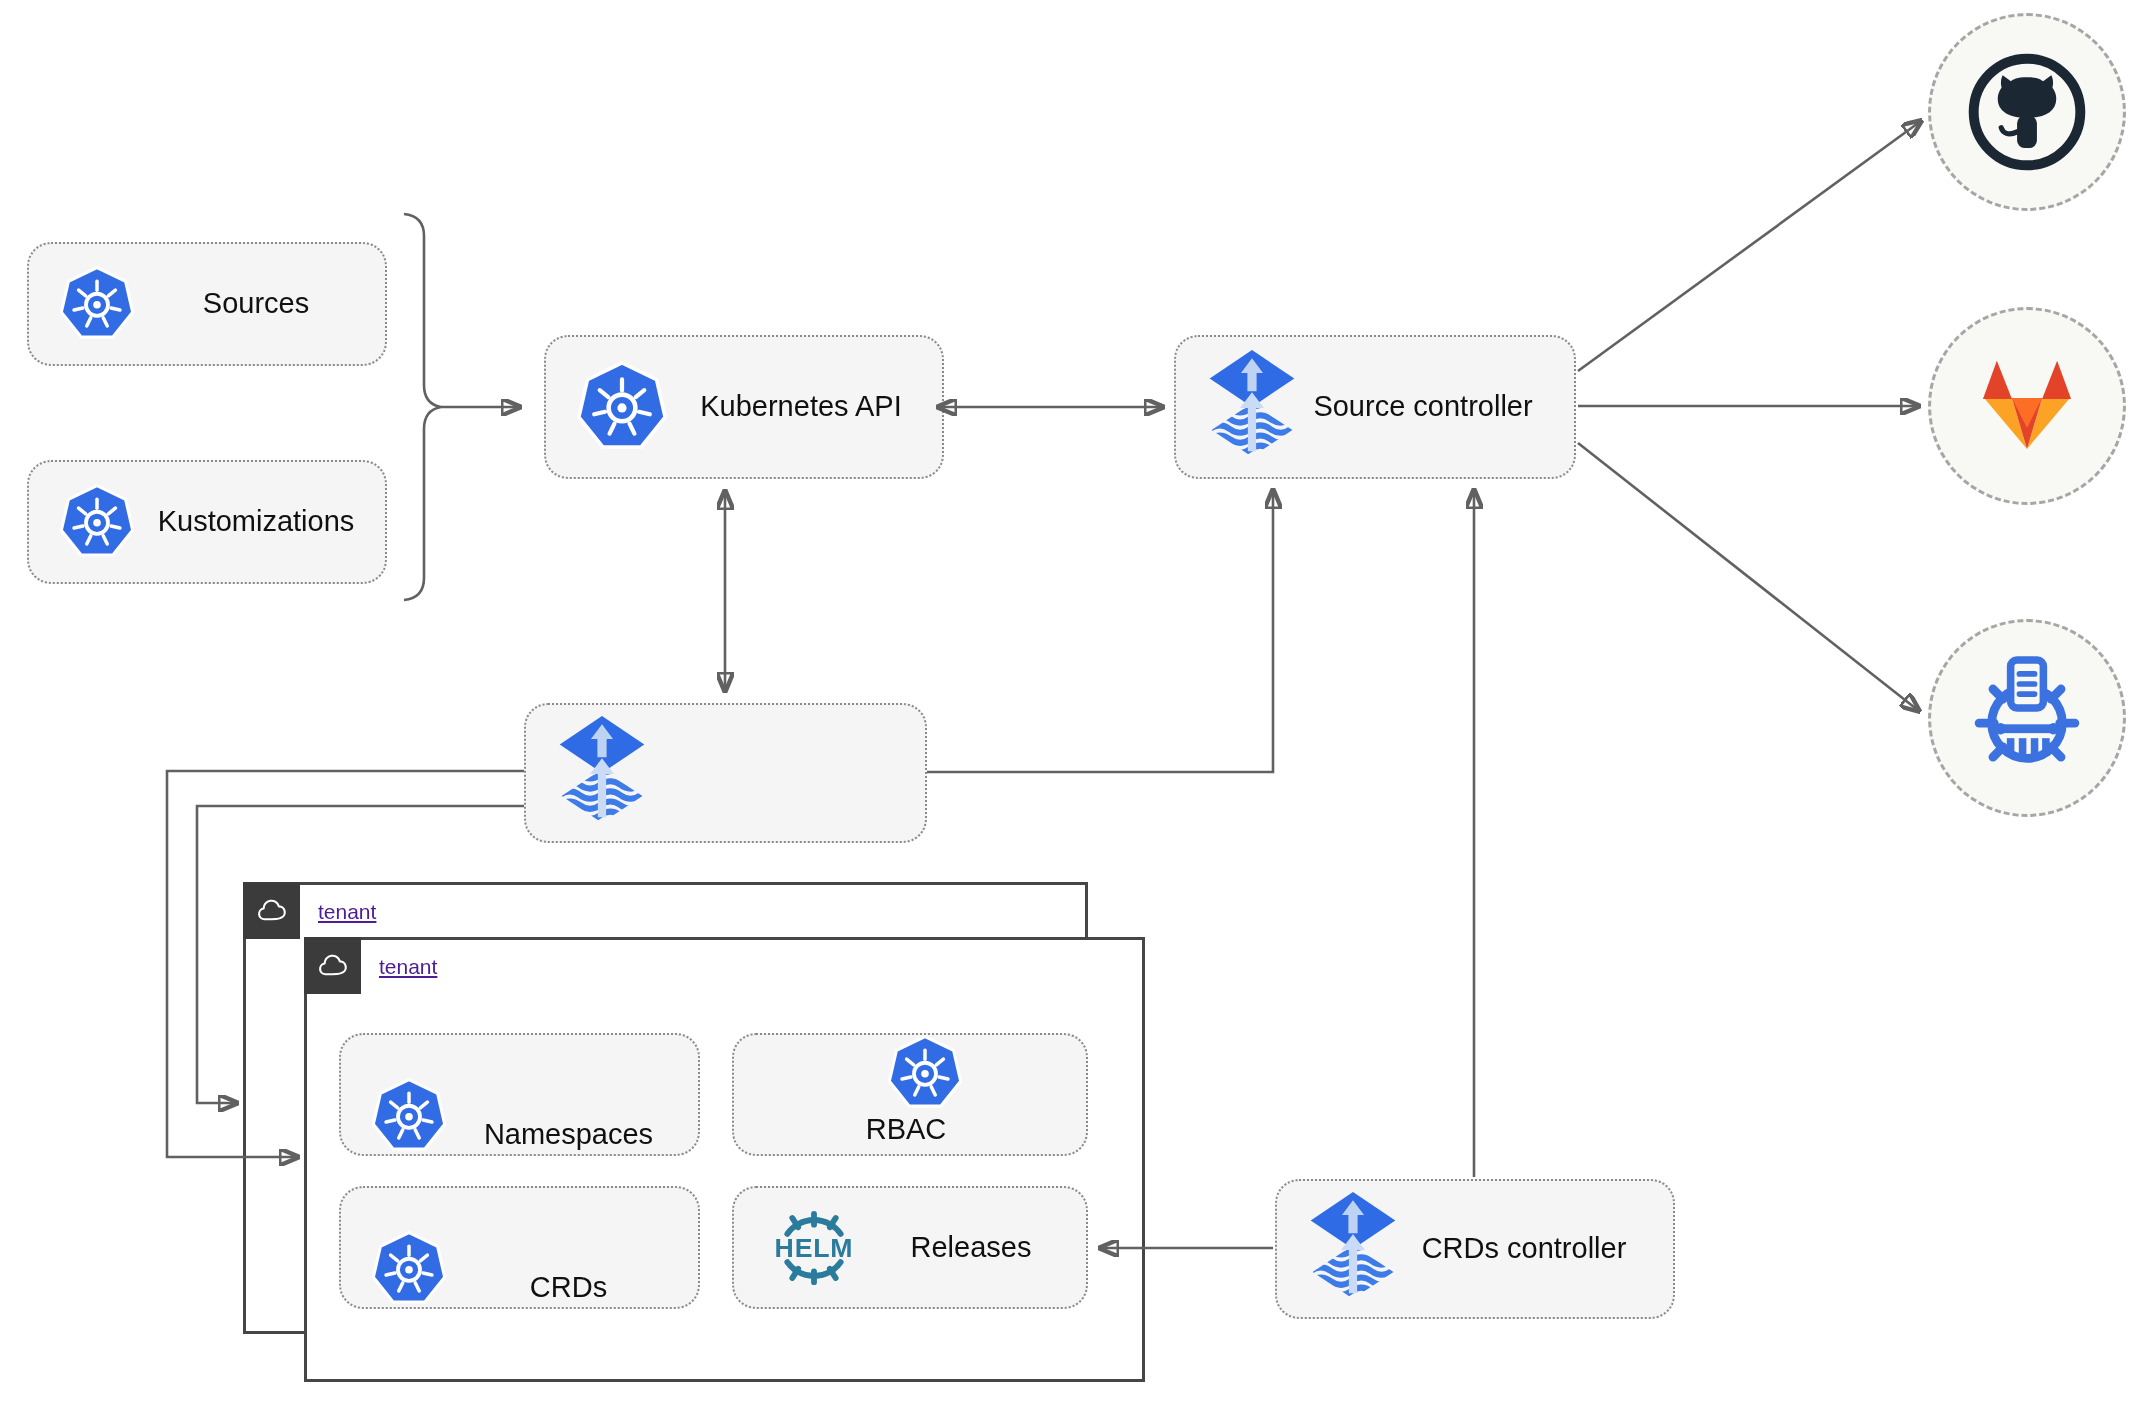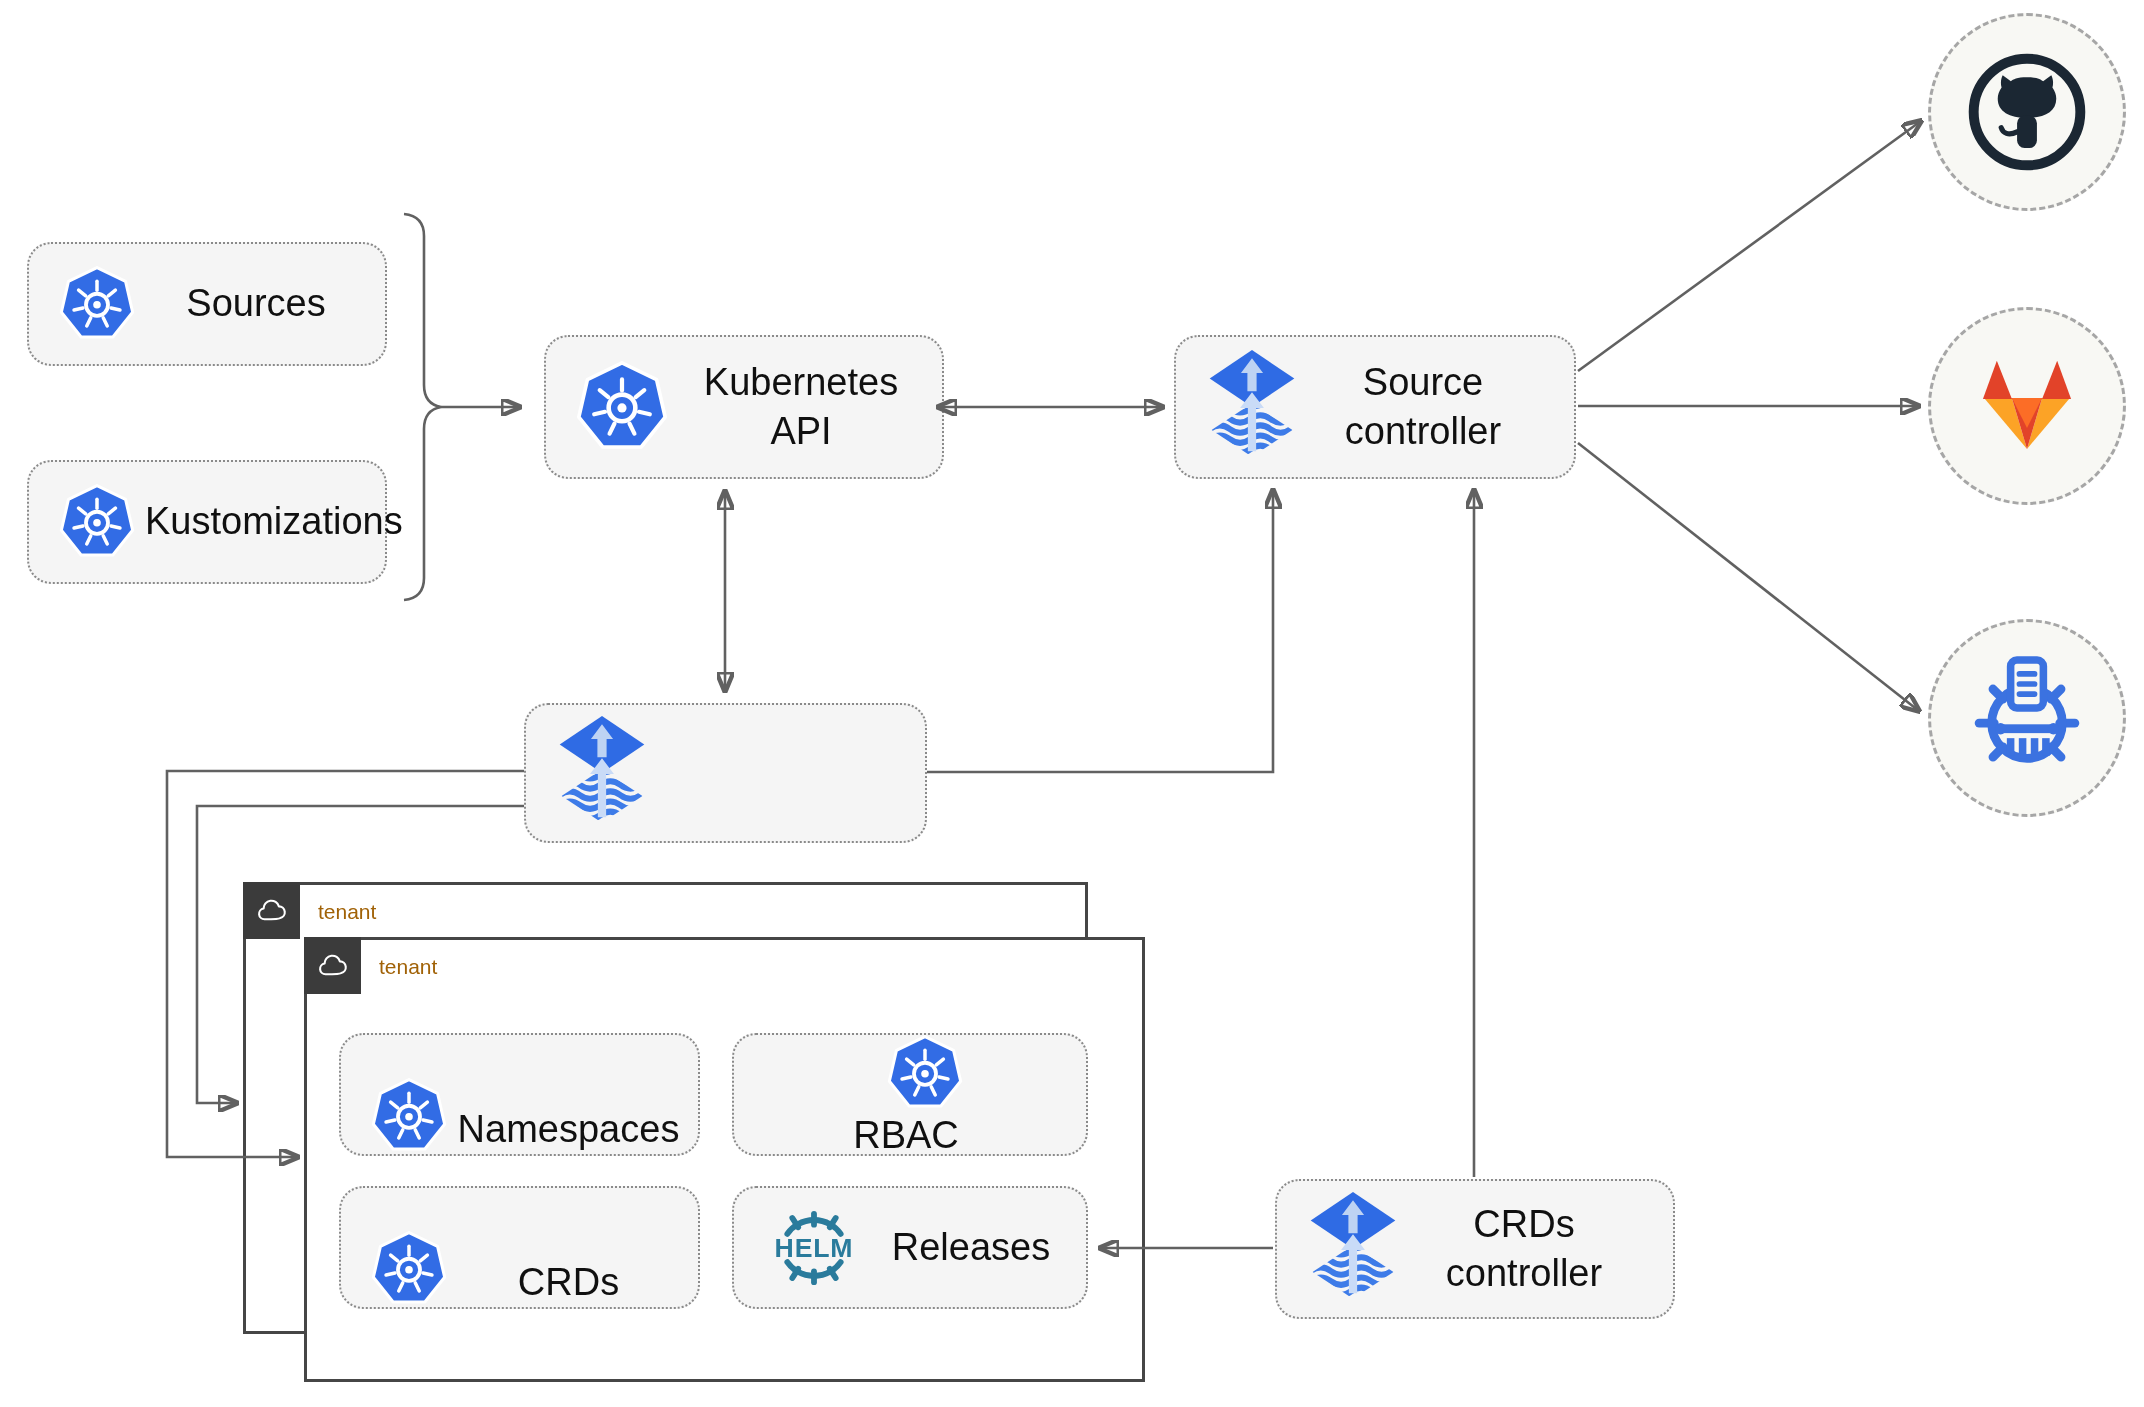--- a/index.html
+++ b/index.html
@@ -7,33 +7,33 @@
     width:2144px;height:1407px;position:relative;background:#ffffff;
     font-family:"Liberation Sans", sans-serif;overflow:hidden;
   }
   .node{
     position:absolute;box-sizing:border-box;
     background:#F5F5F5;border:2.5px dotted #8A8A8A;border-radius:24px;
     display:flex;align-items:center;
   }
   .node .icon{flex:0 0 auto;margin-left:30px;display:flex;align-items:center;}
   .node .label{
-    flex:1 1 auto;text-align:center;color:#101010;font-size:38px;line-height:1.3;
+    flex:1 1 auto;text-align:center;color:#101010;font-size:29px;line-height:1.3;
     padding:0 18px 0 10px;white-space:pre-line;
   }
   .tenant{
     position:absolute;box-sizing:border-box;background:#ffffff;
     border:3px solid #464646;
   }
   .tenant-header{
     position:absolute;left:-3px;top:-3px;width:57px;height:57px;background:#3B3B3B;
     display:flex;align-items:center;justify-content:center;
   }
   .tenant-label{
-    position:absolute;left:72px;top:15px;font-size:21px;color:#a16207;
+    position:absolute;left:72px;top:15px;font-size:21px;color:#4c1d95;text-decoration:underline;
   }
   .endpoint{
     position:absolute;box-sizing:border-box;width:198px;height:198px;border-radius:50%;
     background:#F8F8F4;border:3px dashed #A6A6A6;
     display:flex;align-items:center;justify-content:center;
   }
   svg.connectors{
     position:absolute;left:0;top:0;pointer-events:none;
   }
   svg.connectors path, svg.connectors line{stroke:#616161;stroke-width:2.6;fill:none;}

